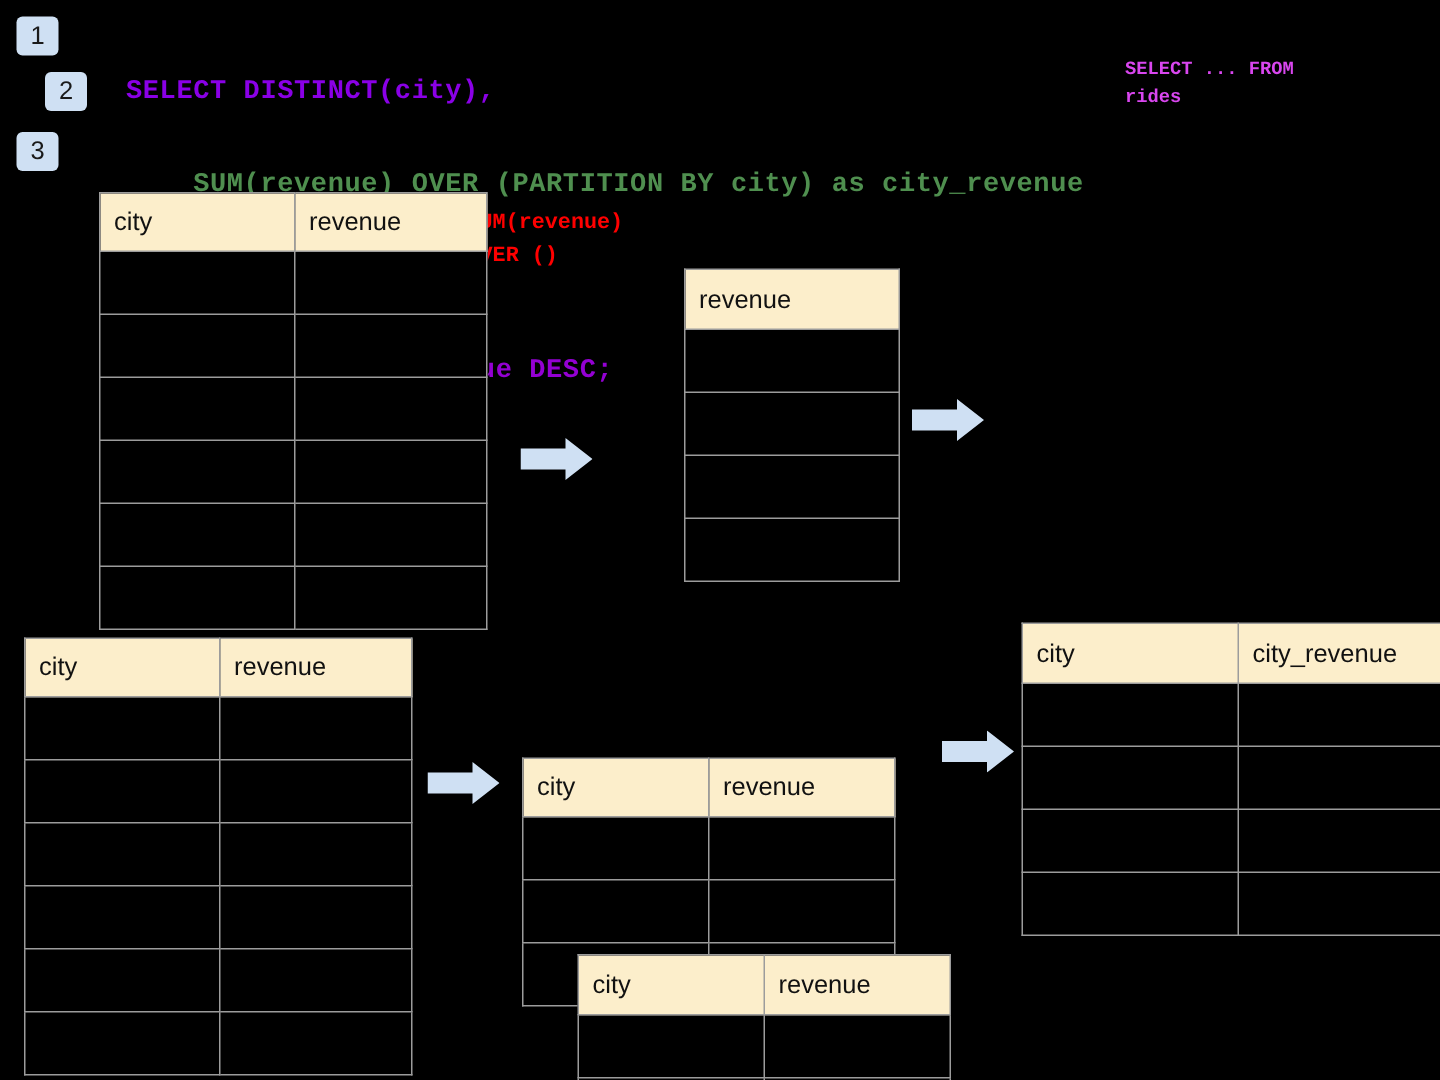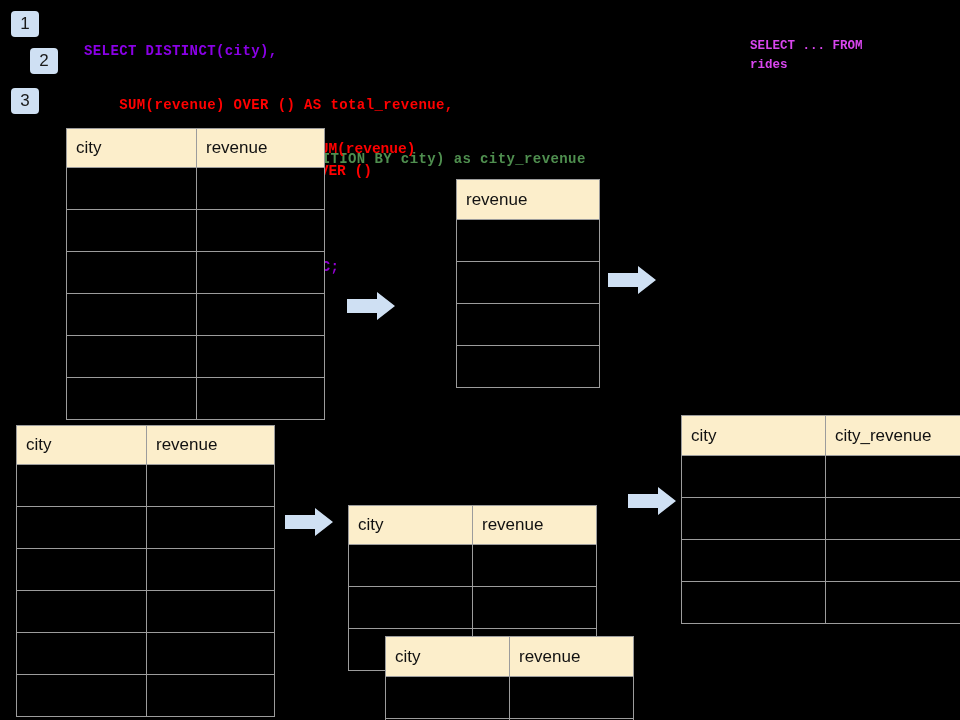--- a/index.html
+++ b/index.html
@@ -28,21 +28,21 @@
     font-size: 17px;
     line-height: 26px;
     text-align: center;
     font-weight: 400;
   }
 
   
   .code {
     position: absolute;
     font-family: "Liberation Mono", monospace;
-    font-size: 14px;
+    font-size: 18px;
     font-weight: bold;
     letter-spacing: 0.4px;
     white-space: pre;
   }
   .code-line { display: block; height: 22px; }
 
   
   .annot {
     position: absolute;
     font-family: "Liberation Mono", monospace;
@@ -92,21 +92,20 @@
 <body>
 
 <div id="canvas">
 
   <div class="badge" style="left:11px; top:11px;">1</div>
   <div class="badge" style="left:30px; top:48px;">2</div>
   <div class="badge" style="left:11px; top:88px;">3</div>
 
   <div class="code" style="left:84px; top:11px;">
     <span class="code-line" style="color:#8a00e6;">SELECT DISTINCT(city),</span>
-    <span class="code-line" style="color:#ff0000;">    SUM(revenue) OVER () AS total_revenue,</span>
     <span class="code-line" style="color:#4f8f4f;">    SUM(revenue) OVER (PARTITION BY city) as city_revenue</span>
     <span class="code-line" style="color:#9400d3;">  FROM rides</span>
     <span class="code-line" style="color:#9400d3;">  ORDER by city_revenue DESC;</span>
   </div>
 
   <div class="annot-small" style="left:750px; top:37px; color:#d946ef;">SELECT ... FROM
 rides</div>
 
   <div class="annot" style="left:311px; top:138px; color:#ff0000;">SUM(revenue)
 OVER ()</div>

